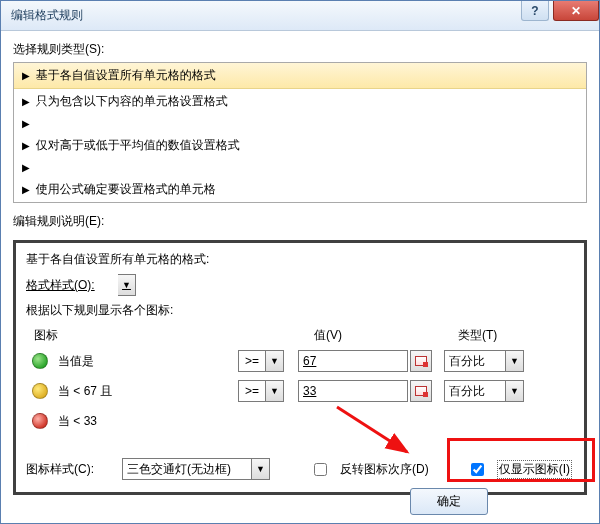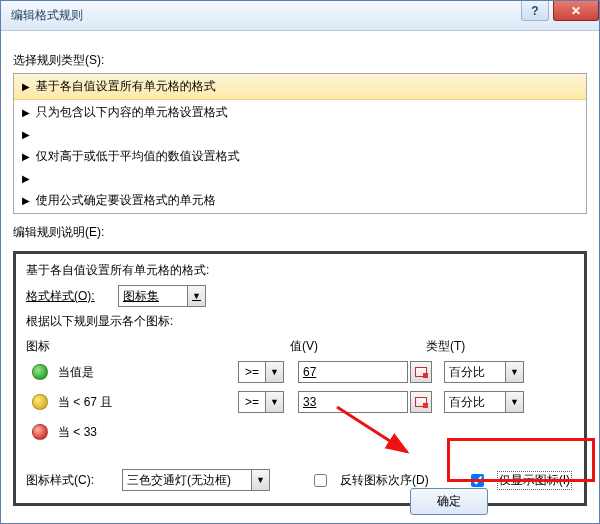--- a/index.html
+++ b/index.html
@@ -4,33 +4,33 @@
 <style>
   * { box-sizing: border-box; font-family: "Microsoft YaHei", SimSun, sans-serif; font-size: 12px; }
   body { margin: 0; background: #fff; width: 600px; height: 524px; position: relative; overflow: hidden; }
   .window { border: 1px solid #5a7fb0; height: 524px; }
   .titlebar { height: 30px; background: linear-gradient(#f4f8fc,#dde9f7); display: flex; align-items: center; padding-left: 10px; position: relative; border-bottom:1px solid #b8c8da;}
   .titlebar .title { color:#1a3a5a; font-weight:400; }
   .titlebar .tb-controls { position:absolute; right:0; top:0; display:flex; gap:2px; }
   .tb-help { width:28px; height:20px; background:linear-gradient(#eaf2fb,#cfe0f2); border:1px solid #9db5cf; border-top:none; border-radius:0 0 3px 3px; display:flex; align-items:center; justify-content:center; color:#2a4a6a; font-weight:bold; margin-right:2px;}
   .tb-close { width:46px; height:20px; background:linear-gradient(#e87b72,#c8463a); border:1px solid #8a2a22; border-top:none; border-radius:0 0 3px 3px; display:flex; align-items:center; justify-content:center; color:#fff; font-weight:bold;}
   .content { padding:6px 12px 12px; }
-  .section-label { margin:15px 0 4px; }
+  .section-label { margin:4px 0 4px; }
   .rule-list { border:1px solid #a9a9a9; background:#fff; }
   .rule-item { padding:4px 8px; display:flex; align-items:center; gap:6px; }
   .rule-item.selected { background:linear-gradient(#fff5d6,#fde9a8); border-bottom:1px solid #e8d48a;}
   .arrow { font-size:10px; color:#000; }
   .fieldset { border:3px solid #404040; margin-top:10px; padding:8px 10px 12px; position:relative;}
   .fs-row { margin:6px 0; display:flex; align-items:center; gap:6px;text-decoration:underline; }
   .lbl-col { width:86px; }
   .combo { position:relative; display:inline-flex; }
   .combo input { border:1px solid #7a7a7a; background:#fff; padding:2px 4px; height:22px; }
   .combo .drop { width:18px; height:22px; border:1px solid #7a7a7a; border-left:none; background:linear-gradient(#f6f6f6,#ddd); display:flex; align-items:center; justify-content:center; font-size:9px;}
   .cols-header { display:flex; margin:8px 0 2px; }
-  .cols-header div { flex:0 0 auto; }
+  .cols-header div { flex:0 0 auto;margin-left:8px; }
   .ch-icon { width:68px; }
   .ch-spacer { width:196px; }
   .ch-val { width:136px; }
   .ch-type { }
   .icon-row { display:flex; align-items:center; margin:4px 0; height:26px;}
   .ic-circle { width:16px; height:16px; border-radius:50%; margin:0 10px 0 6px; border:1px solid rgba(0,0,0,.25);}
   .green { background:radial-gradient(circle at 35% 35%, #9be48a, #2fa82f 70%); }
   .yellow { background:radial-gradient(circle at 35% 35%, #ffe97a, #e0b228 70%); }
   .red { background:radial-gradient(circle at 35% 35%, #ffb0a8, #d23a2e 70%); }
   .ic-label { width:90px; }
@@ -88,21 +88,20 @@
     </div>
 
     <div class="section-label" style="margin-top:10px">编辑规则说明(E):</div>
 
     <div class="fieldset">
       <div>基于各自值设置所有单元格的格式:</div>
 
       <div class="fs-row">
         <span class="lbl-col">格式样式(O):</span>
         <span class="combo">
-          <input style="width: 70px;" readonly="" value="图标集">
           <span class="drop">▼</span>
         </span>
       </div>
 
       <div>根据以下规则显示各个图标:</div>
 
       <div class="cols-header">
         <div class="ch-icon">图标</div>
         <div class="ch-spacer"></div>
         <div class="ch-val">值(V)</div>

